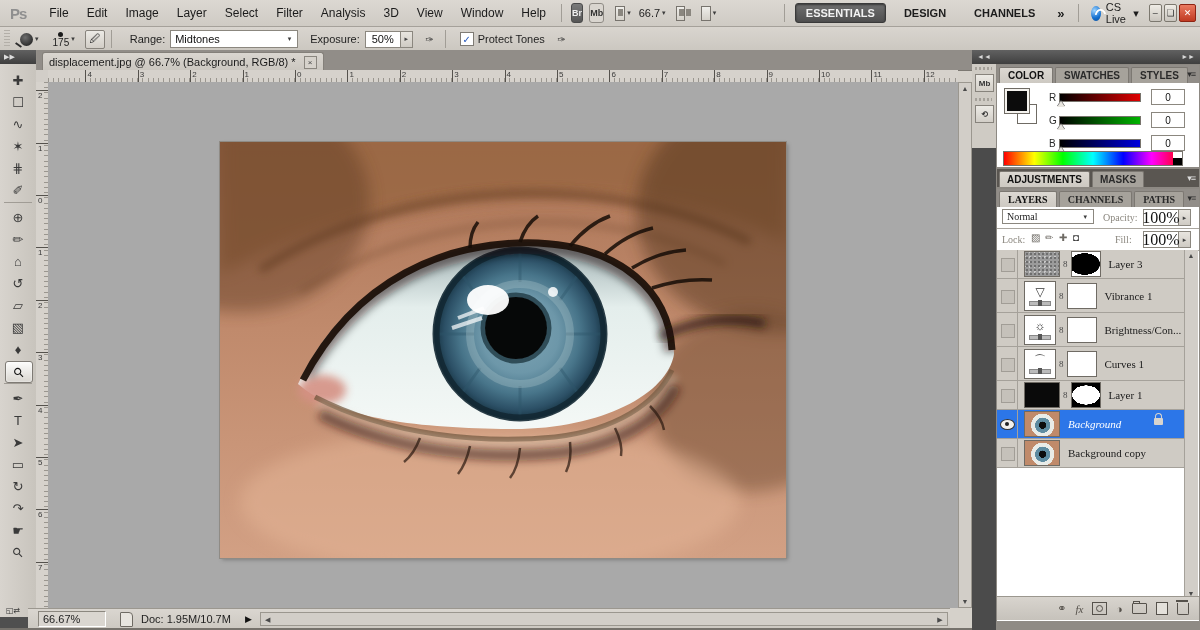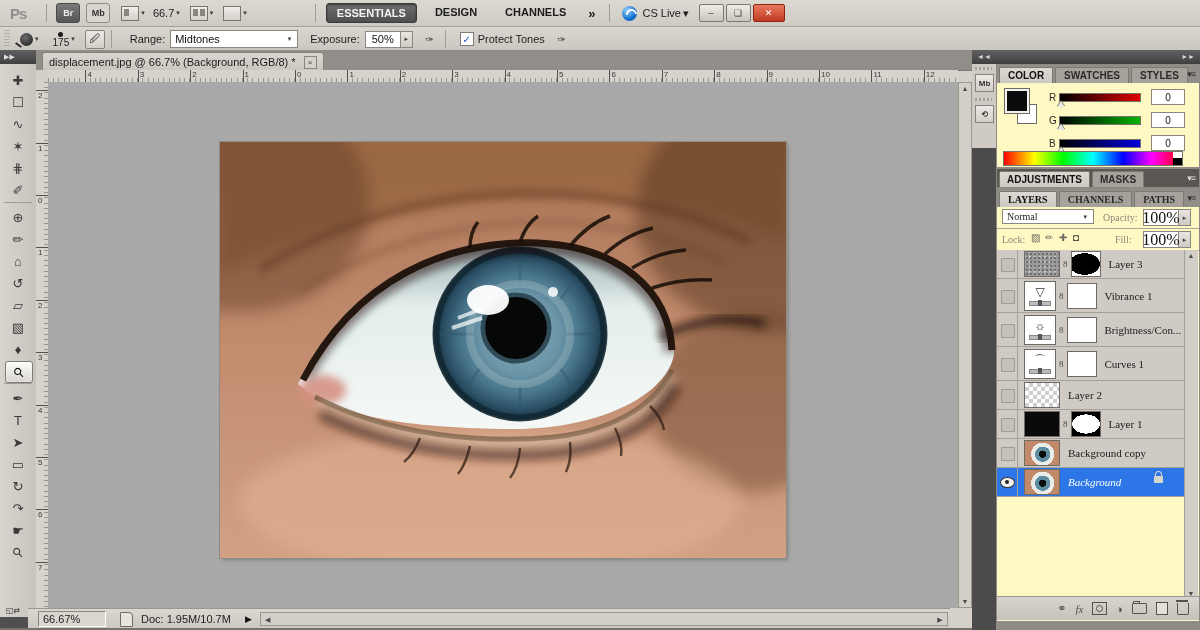--- a/index.html
+++ b/index.html
@@ -112,21 +112,21 @@
   #bottomframe{left:0;top:628px;width:1200px;height:2px;background:#76726c;}
   
   #dockhead{left:972px;top:50px;width:228px;height:14px;background:linear-gradient(#616161,#3f3f3f);
             color:#d8d8d8;font-size:7px;line-height:14px;display:flex;justify-content:space-between;padding:0 5px;box-sizing:border-box;}
   #dockstrip{left:972px;top:64px;width:24px;height:566px;background:#4b4b4b;}
   #dockstrip .iconarea{position:absolute;left:0;top:0;width:24px;height:84px;background:#cfcbc4;border-right:1px solid #8d8983;}
   .stripbtn{position:absolute;left:3px;width:17px;height:16px;border:1px solid #87837c;background:linear-gradient(#eceae5,#d2cec7);
             font-size:8px;font-weight:bold;color:#333;display:flex;align-items:center;justify-content:center;}
   .dots{position:absolute;left:3px;width:17px;height:3px;background:repeating-linear-gradient(90deg,#a5a19a 0 2px,transparent 2px 4px);}
   
-  .panel{left:996px;width:204px;background:#fef9c3;border:1px solid #8d8983;box-sizing:border-box;}
+  .panel{left:996px;width:204px;background:#ffffff;border:1px solid #8d8983;box-sizing:border-box;}
   .tabrow{height:18px;background:#918d88;display:flex;align-items:flex-end;position:relative;}
   .tab{font-size:10px;font-weight:bold;color:#2a2a2a;background:#a6a29b;border:1px solid #7c7872;border-bottom:none;
        padding:2px 8px 2px;margin-left:2px;border-radius:2px 2px 0 0;}
   .tab.active{background:linear-gradient(#dcd8d2,#cdc9c2);color:#111;}
   .pmenu{position:absolute;right:4px;top:4px;font-size:9px;color:#2e2e2e;letter-spacing:-1px;}
   
   #colorpanel{top:64px;height:104px;}
   #cp-swatches{position:absolute;left:8px;top:24px;width:36px;height:40px;}
   #cp-swatches .b{position:absolute;left:0;top:0;width:20px;height:20px;background:#0c0c0c;border:2px solid #f5f3ef;box-shadow:0 0 0 1px #6f6b64;}
   #cp-swatches .w{position:absolute;left:12px;top:15px;width:18px;height:18px;background:#fff;border:1px solid #6f6b64;}
@@ -201,38 +201,51 @@
   .ico-trash{width:10px;height:11px;border:1px solid #55514b;border-top:none;position:relative;border-radius:0 0 2px 2px;}
   .ico-trash::before{content:"";position:absolute;left:-2px;top:-3px;width:12px;height:2px;background:#55514b;}
   #panelfoot{left:996px;top:621px;width:204px;height:9px;background:#8f8b85;}
   .noselect{user-select:none;}
 </style>
 </head>
 <body class="noselect">
 
 <div id="menubar">
   <span id="pslogo">Ps</span>
+  <div id="menu-items" style="display:flex;">
+      <span class="menu-item">File</span>
+      <span class="menu-item">Edit</span>
+      <span class="menu-item">Image</span>
+      <span class="menu-item">Layer</span>
+      <span class="menu-item">Select</span>
+      <span class="menu-item">Filter</span>
+      <span class="menu-item">Analysis</span>
+      <span class="menu-item">3D</span>
+      <span class="menu-item">View</span>
+      <span class="menu-item">Window</span>
+      <span class="menu-item">Help</span>
+    </div>
   <div class="vsep"></div>
   <div class="appbtn dark">Br</div>
   <div class="appbtn light">Mb</div>
   <div class="mini-icon">
       <i></i>
     </div>
   <span class="dd">▾</span>
   <span class="zoomval">66.7</span>
   <span class="dd">▾</span>
   <div class="mini-icon">
       <i></i>
       <i style="left:9px;"></i>
     </div>
   <span class="dd">▾</span>
   <div class="mini-icon"></div>
   <span class="dd">▾</span>
   <div class="vsep" style="margin-left:66px;"></div>
-  <div id="workspaces" style="display:flex;">
+  <div id="workspaces" style="display:flex;align-items:center;">
       <span class="ws active">ESSENTIALS</span>
       <span class="ws">DESIGN</span>
       <span class="ws">CHANNELS</span>
     </div>
   <span id="ws-more">»</span>
   <div class="vsep"></div>
   <div id="cslive">
     <div class="ball"></div>
     <span>CS Live</span>
     <span class="dd">▾</span>
@@ -653,46 +666,39 @@
           </div>
         </div>
         <span class="chain">8</span>
         <div class="mask"></div>
         <span class="lname">Curves 1</span>
       </div>
       <div class="lrow" style="height: 28px;">
         <div class="eyecell">
           <div class="eyebox"></div>
         </div>
-        <div class="th checker"></div>
-        <span class="lname">Layer 2</span>
-      </div>
-      <div class="lrow" style="height: 28px;">
-        <div class="eyecell">
-          <div class="eyebox"></div>
-        </div>
         <div class="th blackfill"></div>
         <span class="chain">8</span>
         <div class="mask blk blobW"></div>
         <span class="lname">Layer 1</span>
       </div>
+      <div class="lrow sel" style="height: 28px;">
+        <div class="eyecell">
+          <div class="eyeball"></div>
+        </div>
+        <div class="th eyephoto"></div>
+        <span class="lname">Background</span>
+        <div class="locksym"></div>
+      </div>
       <div class="lrow" style="height: 28px;">
         <div class="eyecell">
           <div class="eyebox"></div>
         </div>
         <div class="th eyephoto"></div>
         <span class="lname">Background copy</span>
-      </div>
-      <div class="lrow sel" style="height: 28px;">
-        <div class="eyecell">
-          <div class="eyeball"></div>
-        </div>
-        <div class="th eyephoto"></div>
-        <span class="lname">Background</span>
-        <div class="locksym"></div>
       </div>
     </div>
   <div id="layers-scroll">
     <span class="sarrow" style="top:2px;left:0;">▲</span>
     <span class="sarrow" style="bottom:2px;left:0;">▼</span>
   </div>
   <div id="layers-bottom">
     <span class="bic">⚭</span>
     <span class="bic" style="font-style:italic;">fx</span>
     <span class="ico-mask">

